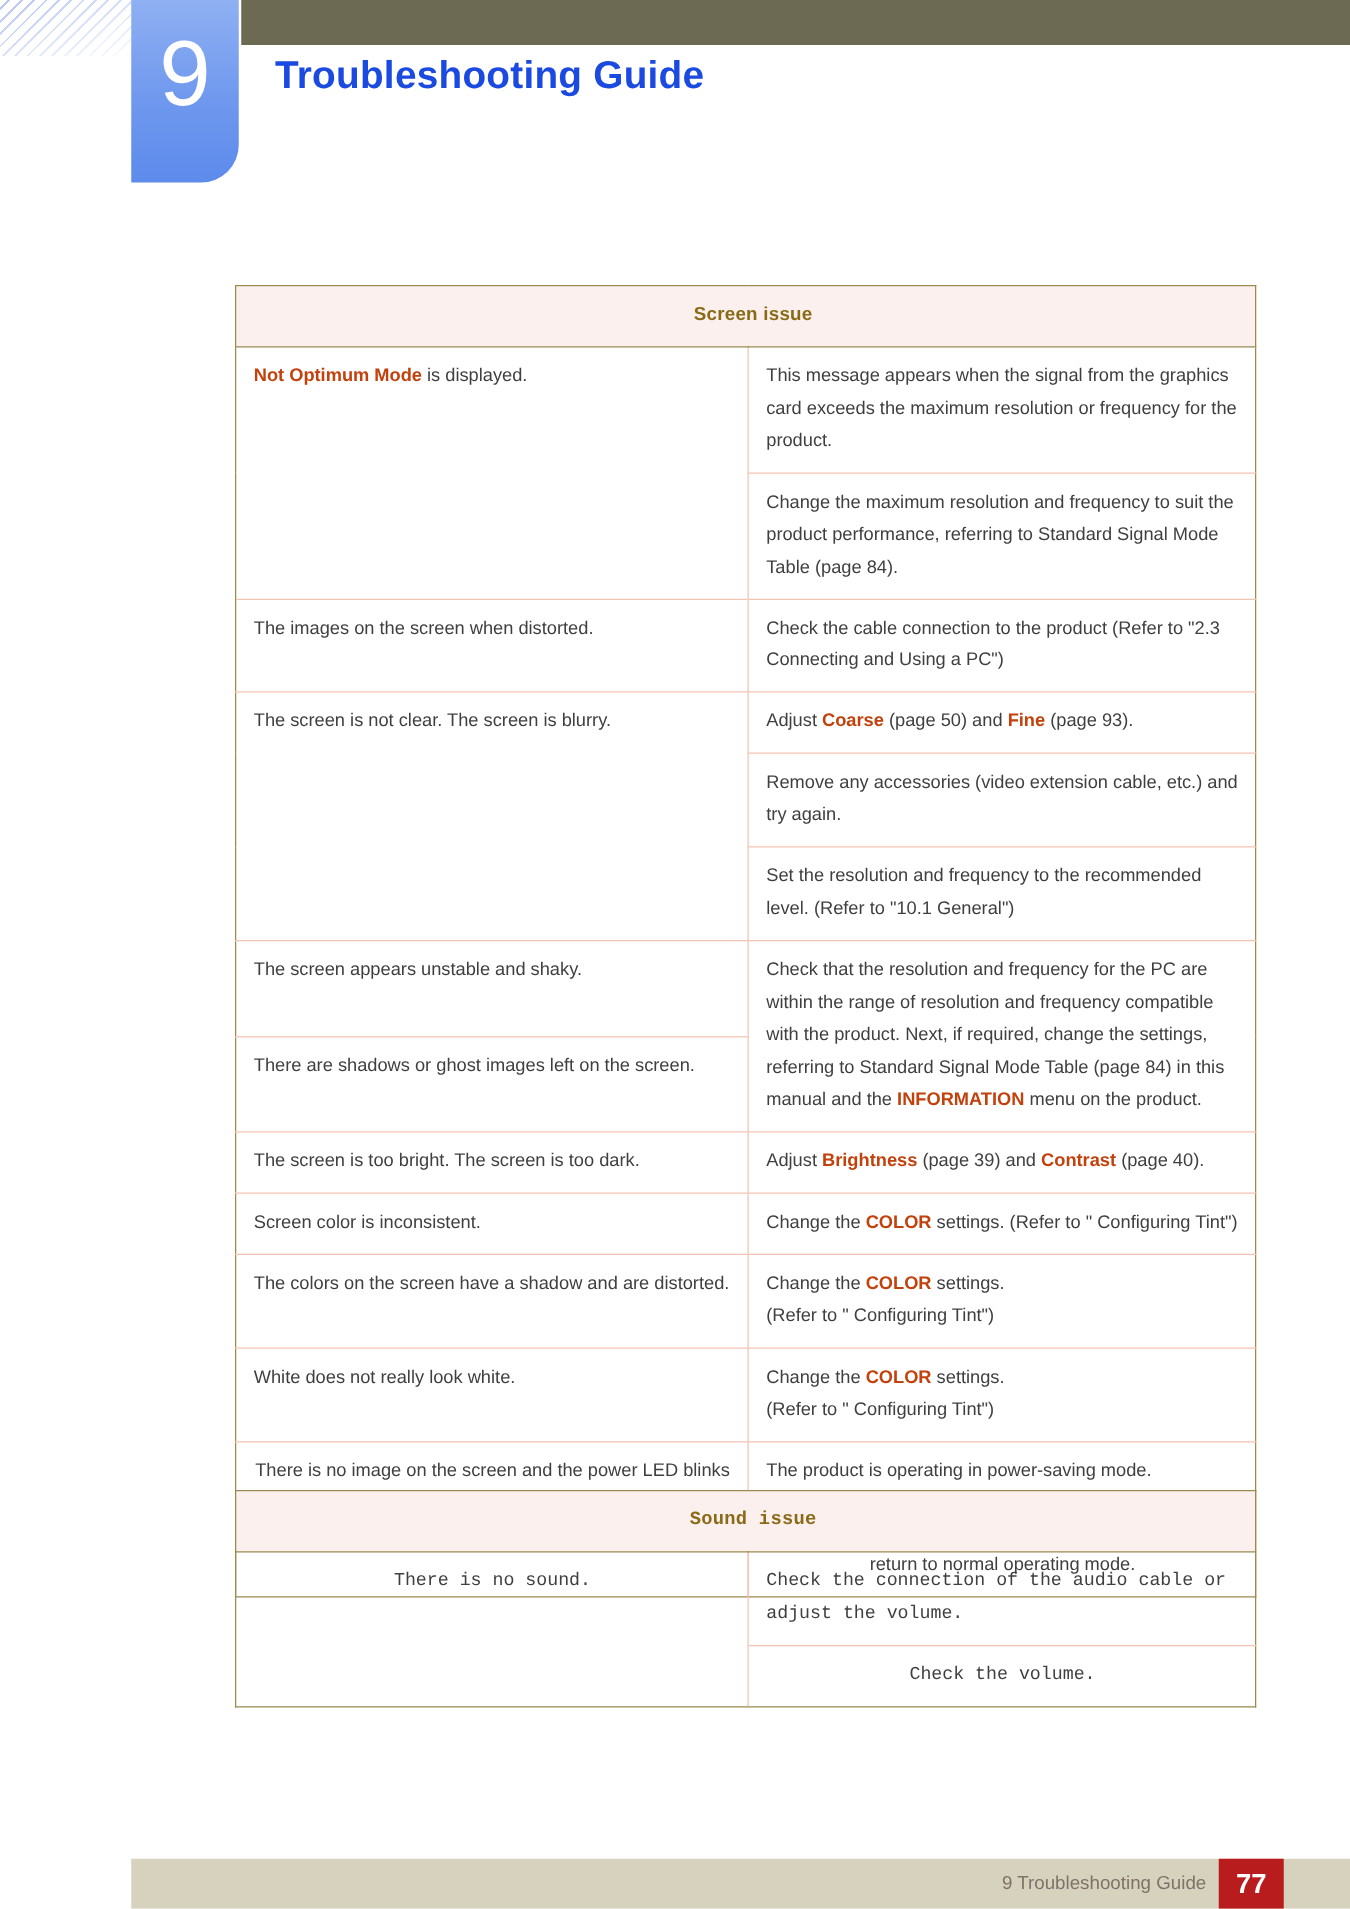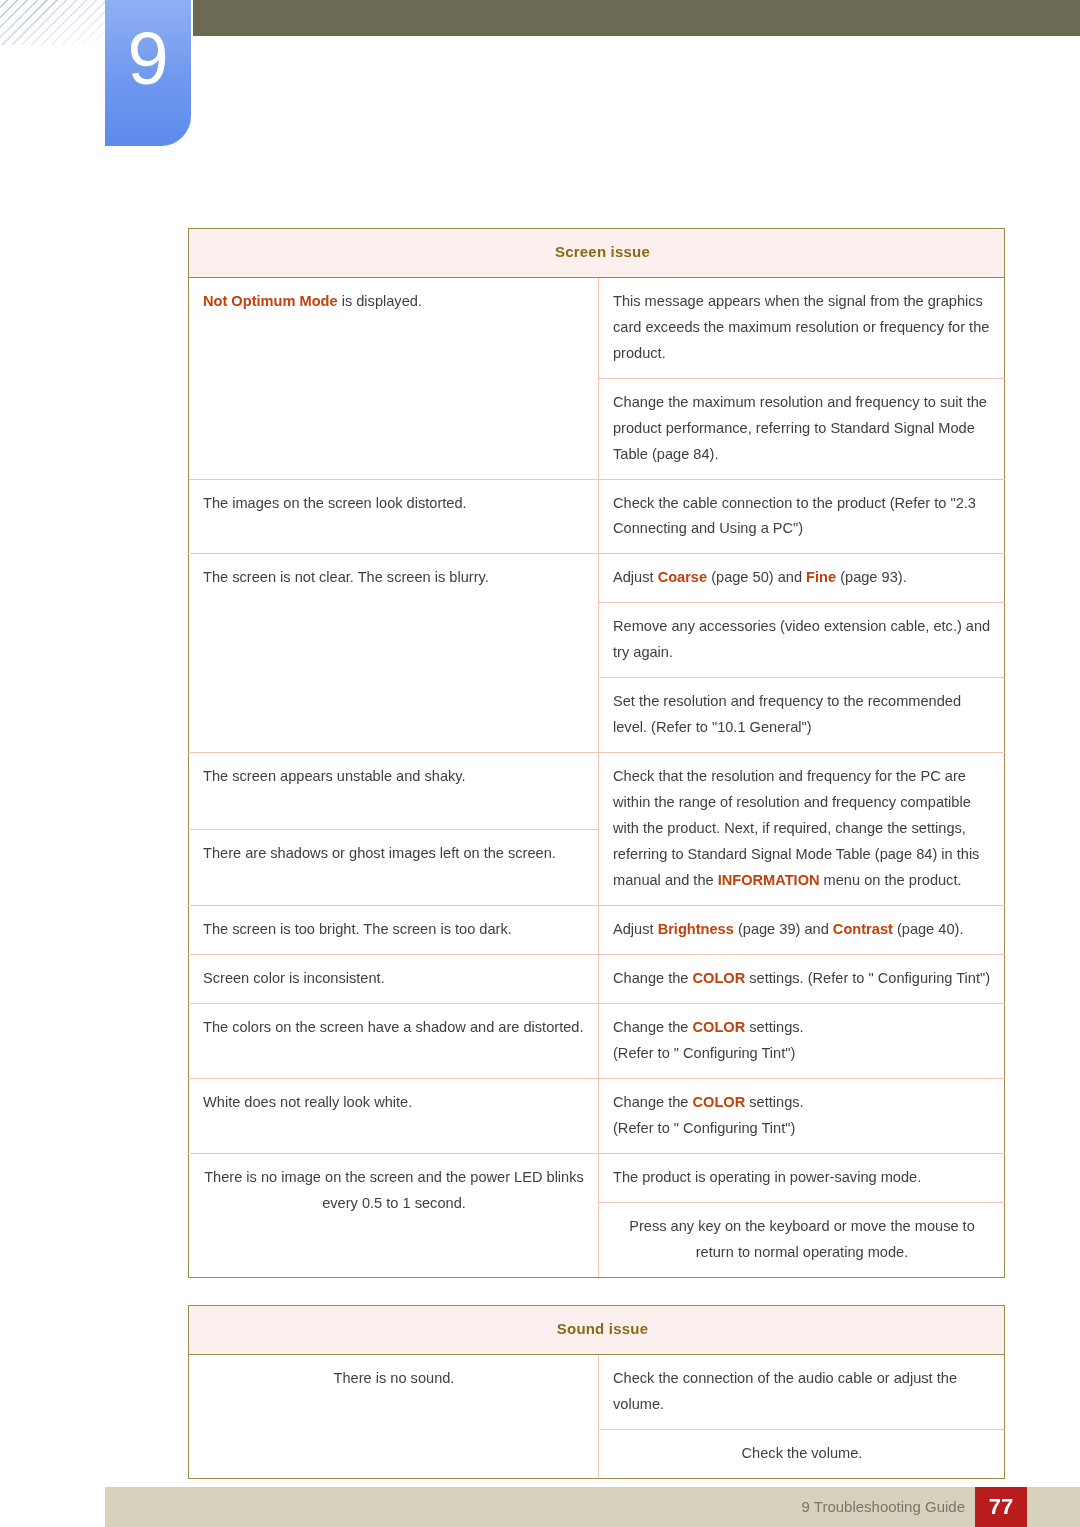--- a/index.html
+++ b/index.html
@@ -83,21 +83,21 @@
   .doc-table {
     position: absolute;
     left: 188px;
     width: 816px;
     border-collapse: collapse;
     table-layout: fixed;
     font-size: 14.6px;
     color: #3f3f3f;
   }
   #screen-table { top: 228px; }
-  #sound-table  { top: 1305px; }
+  #sound-table  { top: 1192px; font-family: Liberation Mono, monospace; }
 
   .doc-table td, .doc-table th {
     border: 1px solid #f3c3b4;
     padding: 11px 13px 11px 14px;
     vertical-align: top;
     line-height: 1.78;
     font-weight: normal;
     text-align: left;
   }
   .doc-table .section-head {
@@ -154,20 +154,21 @@
 </style>
 </head>
 <body>
 
 <div class="page-header">
   <div class="stripe-decor"></div>
   <div class="olive-bar"></div>
   <div class="chapter-badge">
     <div class="chapter-number">9</div>
   </div>
+  <div class="chapter-title">Troubleshooting Guide</div>
 </div>
 
 <table class="doc-table" id="screen-table">
   <colgroup>
       <col class="col-a">
       <col class="col-b">
     </colgroup>
   <tbody>
     <tr>
       <th class="section-head" colspan="2">Screen issue</th>
@@ -175,21 +176,21 @@
 
     <tr>
       <td class="edge-l nb" rowspan="2"><span class="kw">Not Optimum Mode</span><span> is displayed.</span></td>
       <td class="edge-r">This message appears when the signal from the graphics card exceeds the maximum resolution or frequency for the product.</td>
     </tr>
     <tr>
       <td class="edge-r">Change the maximum resolution and frequency to suit the product performance, referring to Standard Signal Mode Table (page 84).</td>
     </tr>
 
     <tr>
-      <td class="edge-l">The images on the screen look distorted.</td>
+      <td class="edge-l">The images on the screen when distorted.</td>
       <td class="edge-r">Check the cable connection to the product (Refer to "2.3 Connecting and Using a PC")</td>
     </tr>
 
     <tr>
       <td class="edge-l" rowspan="3">The screen is not clear. The screen is blurry.</td>
       <td class="edge-r"><span>Adjust </span><span class="kw">Coarse</span><span> (page 50) and </span><span class="kw">Fine</span><span> (page 93).</span></td>
     </tr>
     <tr>
       <td class="edge-r">Remove any accessories (video extension cable, etc.) and try again.</td>
     </tr>

